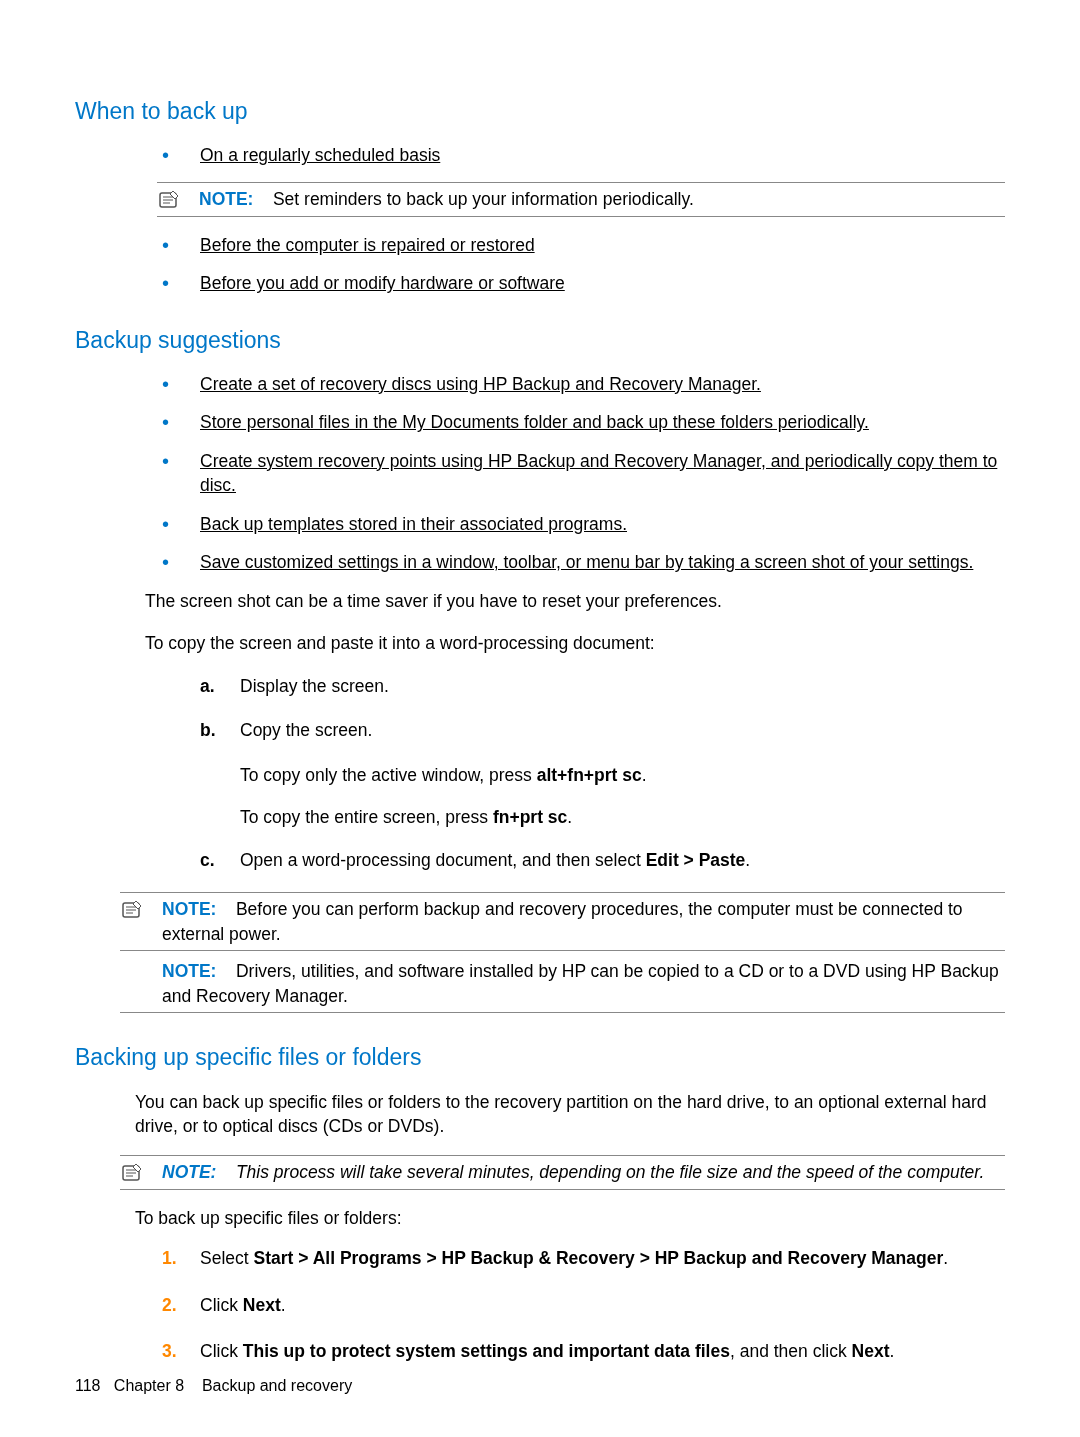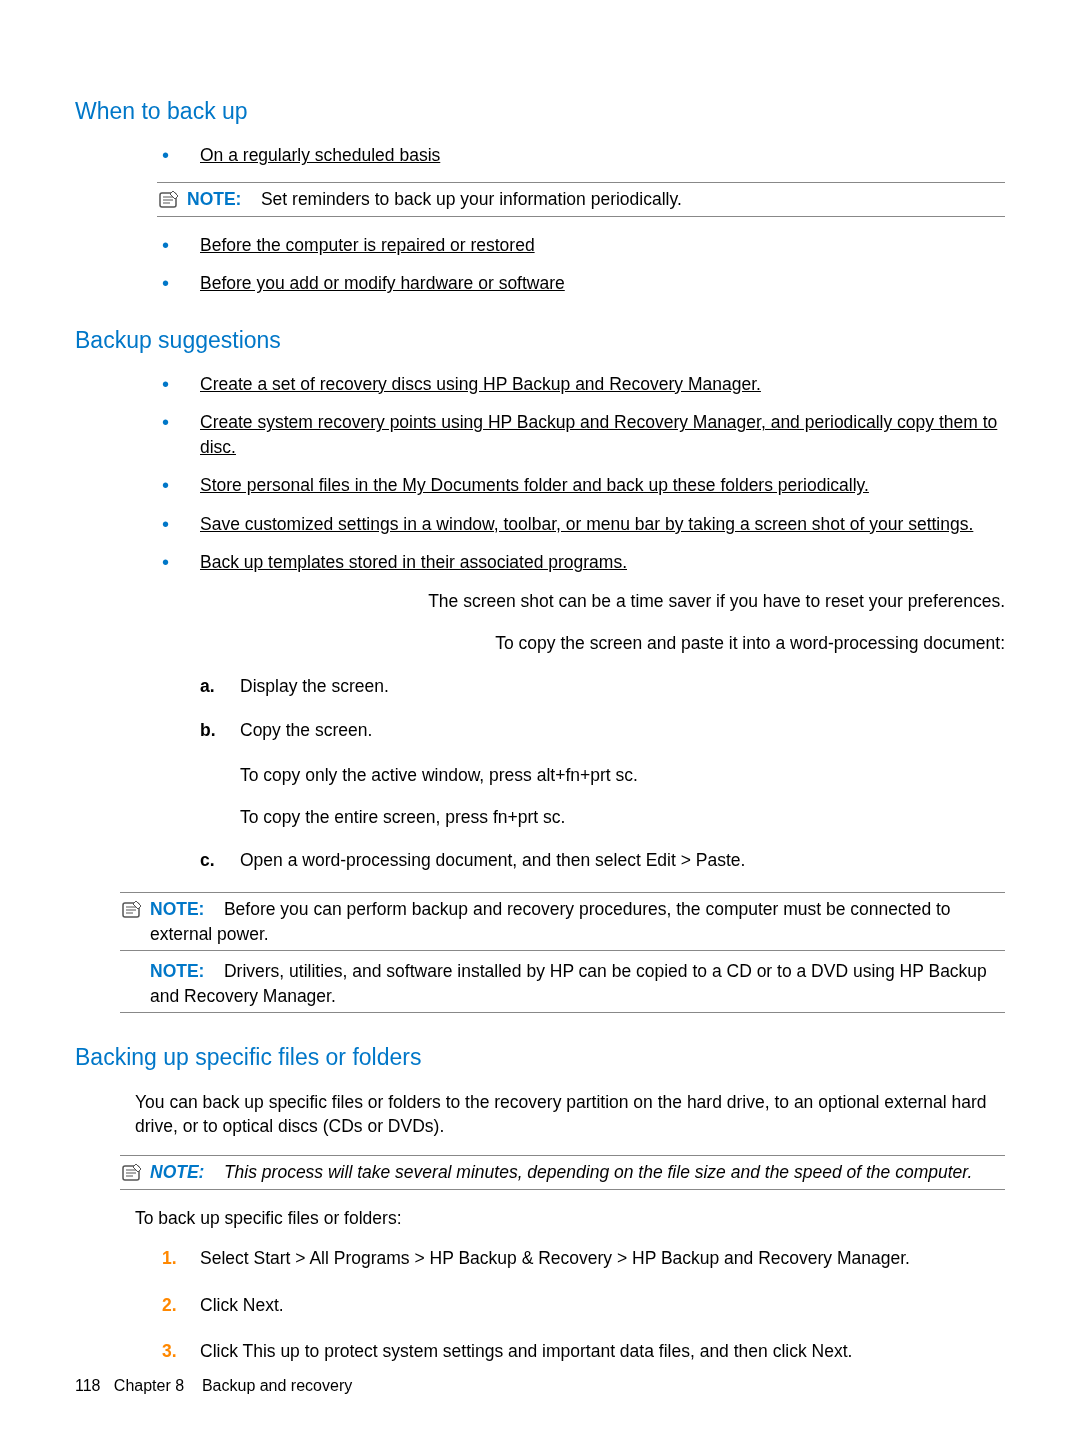--- a/index.html
+++ b/index.html
@@ -41,41 +41,41 @@
     }
     .note-block {
       margin-left: 58px;
       margin-right: 0;
       border-top: 1px solid #888;
       border-bottom: 1px solid #888;
       padding: 4px 0;
       margin-bottom: 16px;
       display: flex;
       align-items: flex-start;
+      gap: 12px;
     }
     .note-block.indented {
       margin-left: 82px;
     }
     .note-icon {
       width: 24px;
       flex-shrink: 0;
       margin-right: 6px;
       margin-top: 1px;
     }
     .note-label {
       color: #0077c8;
       font-weight: bold;
     }
     .note-text {
       flex: 1;
     }
     .para {
       margin-left: 70px;
       margin-bottom: 18px;
-      text-align: right;
     }
     .lettered-list {
       list-style: none;
       margin-left: 125px;
     }
     .lettered-list > li {
       position: relative;
       padding-left: 40px;
       margin-bottom: 20px;
     }
@@ -106,21 +106,21 @@
       left: 0;
       color: #ff8800;
       font-weight: bold;
     }
     .footer {
       position: absolute;
       bottom: 40px;
       left: 75px;
       font-size: 16px;
     }
-    strong { font-weight: normal; margin-top: 28px; }
+    strong { font-weight: bold; margin-top: 28px; }
     .gap-section { margin-bottom: 28px; }
   </style>
 </head>
 <body>
 
 <div class="gap-section">
   <div class="section-heading">When to back up</div>
   <ul class="bullet-list">
     <li>On a regularly scheduled basis</li>
   </ul>
@@ -138,24 +138,24 @@
   <ul class="bullet-list">
     <li>Before the computer is repaired or restored</li>
     <li>Before you add or modify hardware or software</li>
   </ul>
 </div>
 
 <div class="gap-section">
   <div class="section-heading">Backup suggestions</div>
   <ul class="bullet-list">
     <li>Create a set of recovery discs using HP Backup and Recovery Manager.</li>
+    <li>Store personal files in the My Documents folder and back up these folders periodically.</li>
     <li>Create system recovery points using HP Backup and Recovery Manager, and periodically copy them to disc.</li>
-    <li>Store personal files in the My Documents folder and back up these folders periodically.</li>
+    <li>Back up templates stored in their associated programs.</li>
     <li>Save customized settings in a window, toolbar, or menu bar by taking a screen shot of your settings.</li>
-    <li>Back up templates stored in their associated programs.</li>
   </ul>
   <div class="para">The screen shot can be a time saver if you have to reset your preferences.</div>
   <div class="para">To copy the screen and paste it into a word-processing document:</div>
   <ol class="lettered-list">
     <li><span class="letter">a.</span><span>Display the screen.</span></li>
     <li><span class="letter">b.</span><span>Copy the screen.</span></li>
   </ol>
   <div class="sub-para">
     <span>To copy only the active window, press </span><strong>alt+fn+prt sc</strong><span>.</span>
   </div>

